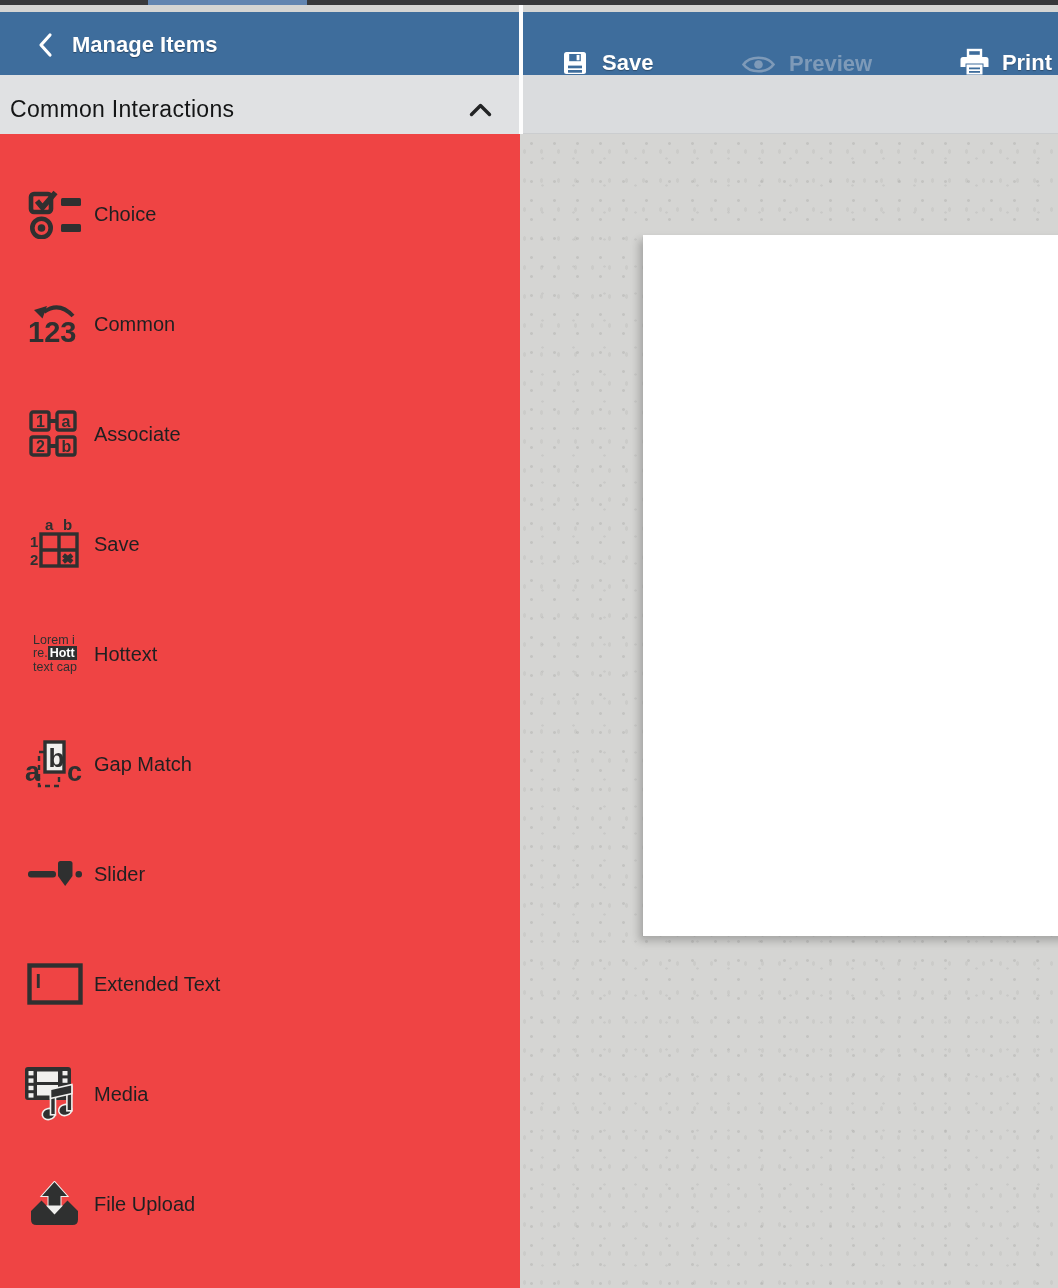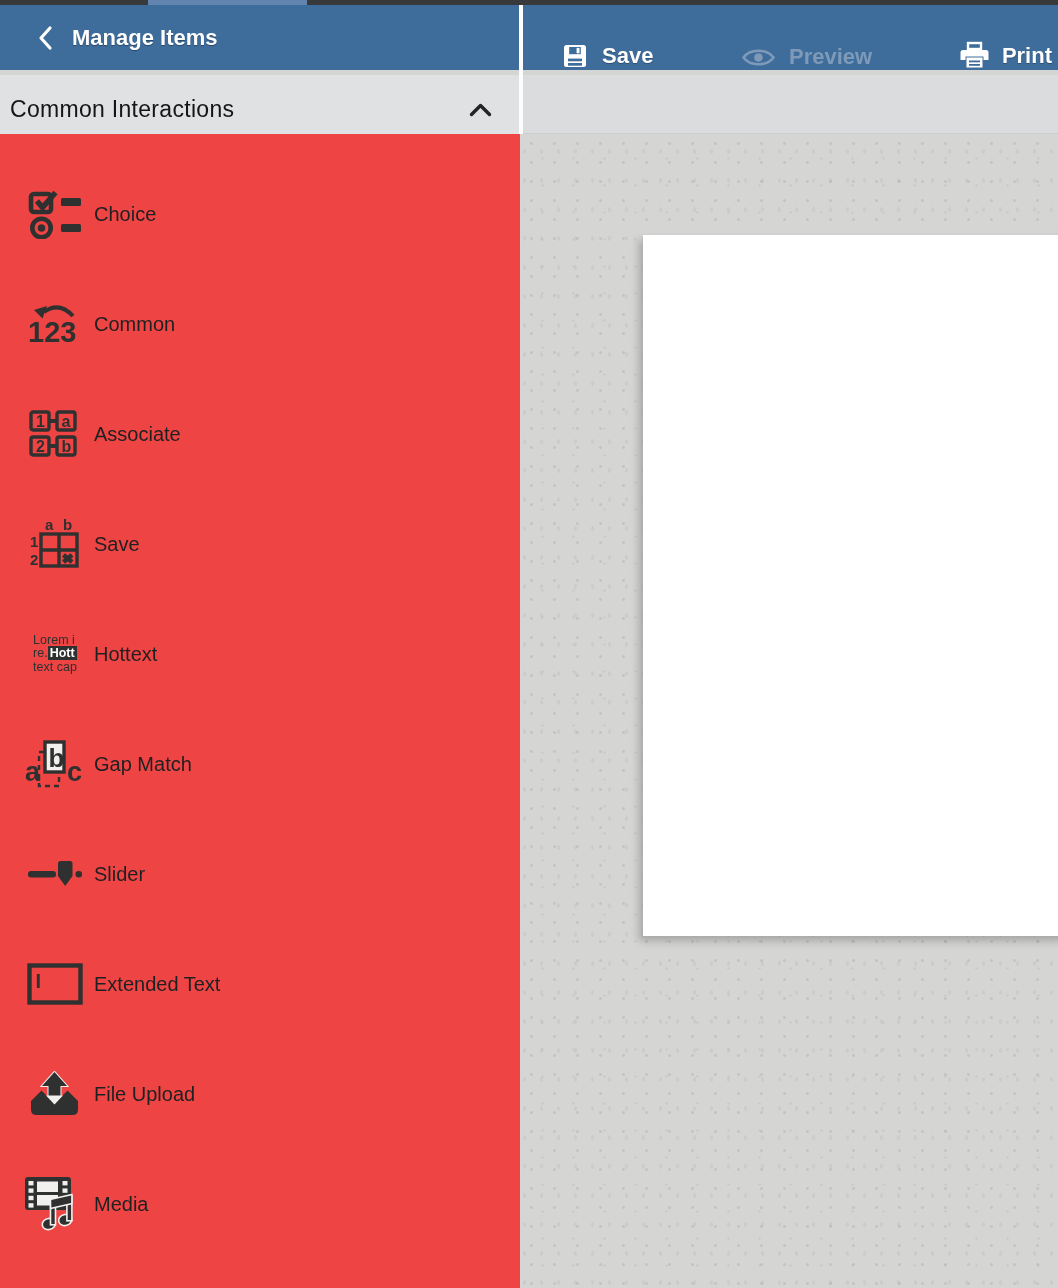--- a/index.html
+++ b/index.html
@@ -5,21 +5,21 @@
   html,body{margin:0;padding:0;}
   body{
     width:1058px;height:1288px;position:relative;overflow:hidden;
     font-family:"Liberation Sans",sans-serif;background:#d5d5d3;
   }
   
   .top-strip{position:absolute;top:0;left:0;width:1058px;height:5px;background:#38393b;}
   .top-strip .seg{position:absolute;top:0;left:148px;width:159px;height:5px;background:#6285b0;}
 
   
-  .header{position:absolute;top:5px;left:0;width:1058px;height:65px;display:flex;}
+  .header{position:absolute;top:12px;left:0;width:1058px;height:65px;display:flex;}
   .header-left{
     width:519px;box-sizing:border-box;background:#3e6d9c;
     display:flex;align-items:center;padding-left:38px;gap:19px;
   }
   .header-title{font-size:22px;font-weight:700;color:#fff;text-shadow:0 1px 1px rgba(0,0,0,.35);}
   .header-right{
     flex:1;background:#3e6d9c;display:flex;align-items:flex-end;
     justify-content:space-between;box-sizing:border-box;padding:0 6px 0 42px;
   }
   .action{
@@ -257,31 +257,20 @@
         <svg width="56" height="42" viewBox="0 0 56 42">
           <rect x="2.5" y="2.5" width="51" height="37" fill="none" stroke="#2f3030" stroke-width="4.4"></rect>
           <text x="8.5" y="25" font-family="Liberation Mono, monospace" font-size="20" font-weight="700" fill="#2f3030">I</text>
         </svg>
       </span>
       <span class="item-label">Extended Text</span>
     </div>
 
     <div class="item">
       <span class="icon-box">
-        <svg width="52" height="47" viewBox="0 0 52 47">
-          <path d="M25.5 1 L13 15 H19.5 V27 H31.5 V15 H38 Z" fill="#2f3030" stroke="#f1f0ee" stroke-width="2" paint-order="stroke"></path>
-          <path d="M2 30 L12.5 19.5 L18 25 H33 L38.5 19.5 L49 30 V38.5 Q49 44 43.5 44 H7.5 Q2 44 2 38.5 Z" fill="#2f3030"></path>
-          <path d="M17 24.5 L25.5 33.5 L34 24.5 Z" fill="#f1f0ee"></path>
-        </svg>
-      </span>
-      <span class="item-label">File Upload</span>
-    </div>
-
-    <div class="item">
-      <span class="icon-box">
         <svg width="60" height="54" viewBox="0 0 60 54">
           <rect x="0" y="0" width="46" height="33" rx="3" fill="#2f3030"></rect>
           <g fill="#f1f0ee">
             <rect x="3.5" y="4" width="5" height="4.4"></rect>
             <rect x="3.5" y="11.4" width="5" height="4.4"></rect>
             <rect x="3.5" y="18.8" width="5" height="4.4"></rect>
             <rect x="3.5" y="26.2" width="5" height="4.4"></rect>
             <rect x="37.5" y="4" width="5" height="4.4"></rect>
             <rect x="37.5" y="11.4" width="5" height="4.4"></rect>
             <rect x="12" y="4.5" width="21" height="10.5"></rect>
@@ -292,18 +281,29 @@
             <ellipse cx="40.2" cy="43" rx="5.8" ry="4.7" transform="rotate(-14 40.2 43)"></ellipse>
             <rect x="26.3" y="24" width="3.4" height="23"></rect>
             <rect x="42.7" y="20" width="3.4" height="23"></rect>
             <path d="M26.3 30.5 L46.1 26 V18.5 L26.3 23 Z"></path>
           </g>
         </svg>
       </span>
       <span class="item-label">Media</span>
     </div>
 
+    <div class="item">
+      <span class="icon-box">
+        <svg width="52" height="47" viewBox="0 0 52 47">
+          <path d="M25.5 1 L13 15 H19.5 V27 H31.5 V15 H38 Z" fill="#2f3030" stroke="#f1f0ee" stroke-width="2" paint-order="stroke"></path>
+          <path d="M2 30 L12.5 19.5 L18 25 H33 L38.5 19.5 L49 30 V38.5 Q49 44 43.5 44 H7.5 Q2 44 2 38.5 Z" fill="#2f3030"></path>
+          <path d="M17 24.5 L25.5 33.5 L34 24.5 Z" fill="#f1f0ee"></path>
+        </svg>
+      </span>
+      <span class="item-label">File Upload</span>
+    </div>
+
   </div>
 </div>
 
 <div class="canvas">
   <div class="page"></div>
 </div>
 
 </body></html>

